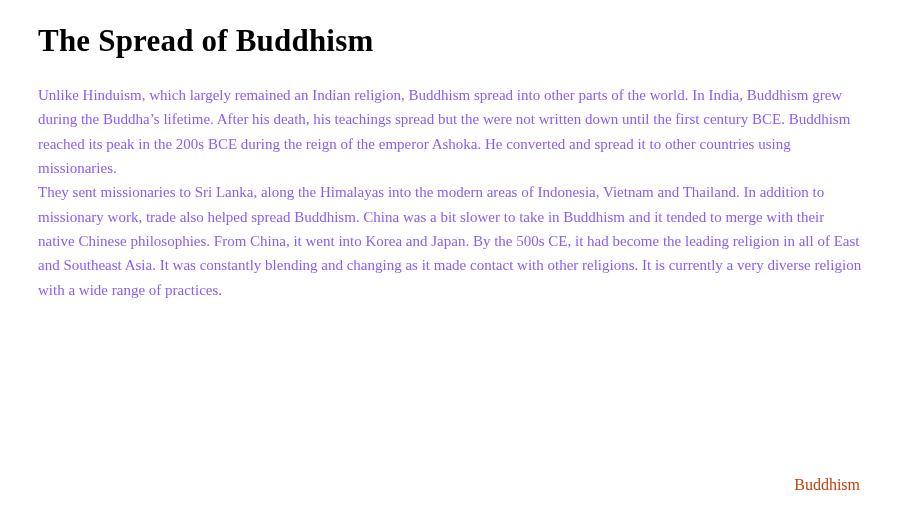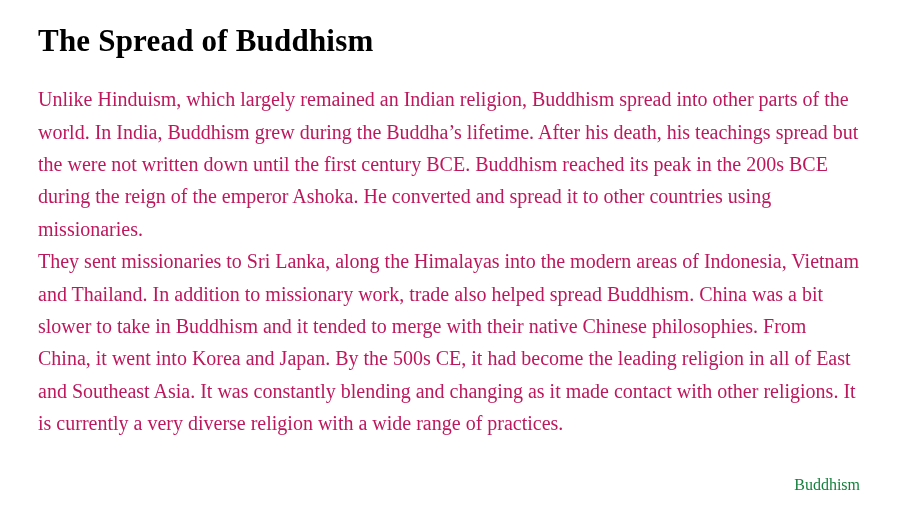--- a/index.html
+++ b/index.html
@@ -23,36 +23,36 @@
   }
   .slide-title {
     font-size: 31px;
     font-weight: bold;
     letter-spacing: 0.2px;
     line-height: 1.2;
     margin: 0 0 24px 0;
     color: #000000;
   }
   .body-copy {
-    font-size: 20px;
+    font-size: 15px;
     line-height: 1.62;
-    color: #be185d;
+    color: #8b5cf6;
     max-width: 830px;
   }
   .body-copy p {
     margin: 0;
   }
   .body-copy p + p {
   }
   .footer-label {
     position: absolute;
     right: 40px;
     bottom: 12px;
     font-size: 16px;
-    color: #15803d;
+    color: #c2410c;
     line-height: 1.2;
   }
 </style>
 </head>
 <body>
 
 <div class="slide">
 
   <h1 class="slide-title">The Spread of Buddhism</h1>
 

